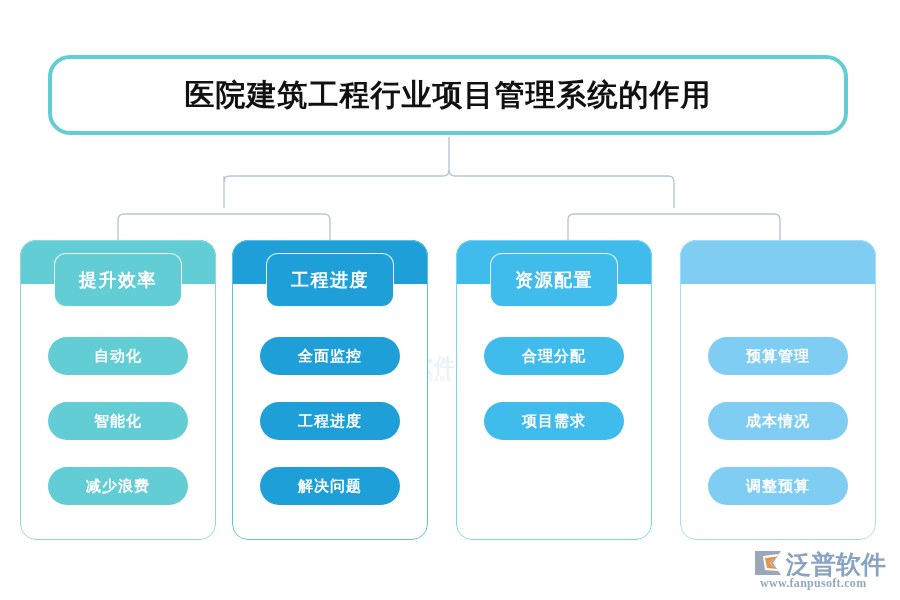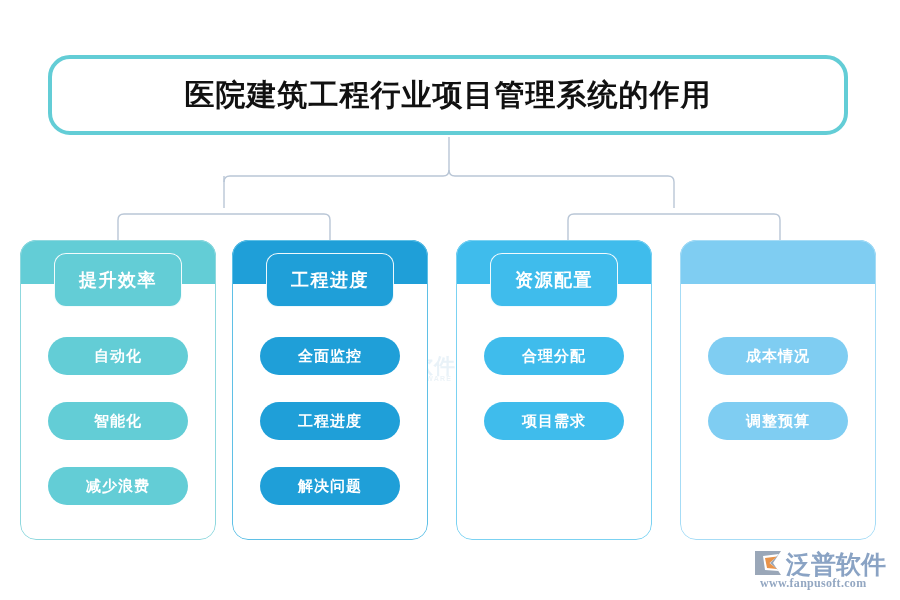--- a/index.html
+++ b/index.html
@@ -293,20 +293,23 @@
       <div class="pill" id="p-2-1" style="background: rgb(63, 188, 236);">
           <span class="pill-text">项目需求</span>
         </div>
     </div>
   </div>
 
   <div class="card" id="card-3" style="left:680px;">
     <div class="card-band" id="band-3" style="background: rgb(127, 205, 242);"></div>
     <div class="card-inner-border" id="cborder-3" style="border-color: rgb(166, 220, 246);"></div>
     <div class="pill-list">
+      <div class="pill" id="p-3-0" style="background: rgb(127, 205, 242);">
+          <span class="pill-text">预算管理</span>
+        </div>
       <div class="pill" id="p-3-1" style="background: rgb(127, 205, 242);">
           <span class="pill-text">成本情况</span>
         </div>
       <div class="pill" id="p-3-2" style="background: rgb(127, 205, 242);">
           <span class="pill-text">调整预算</span>
         </div>
     </div>
   </div>
 
   <div class="brand">

